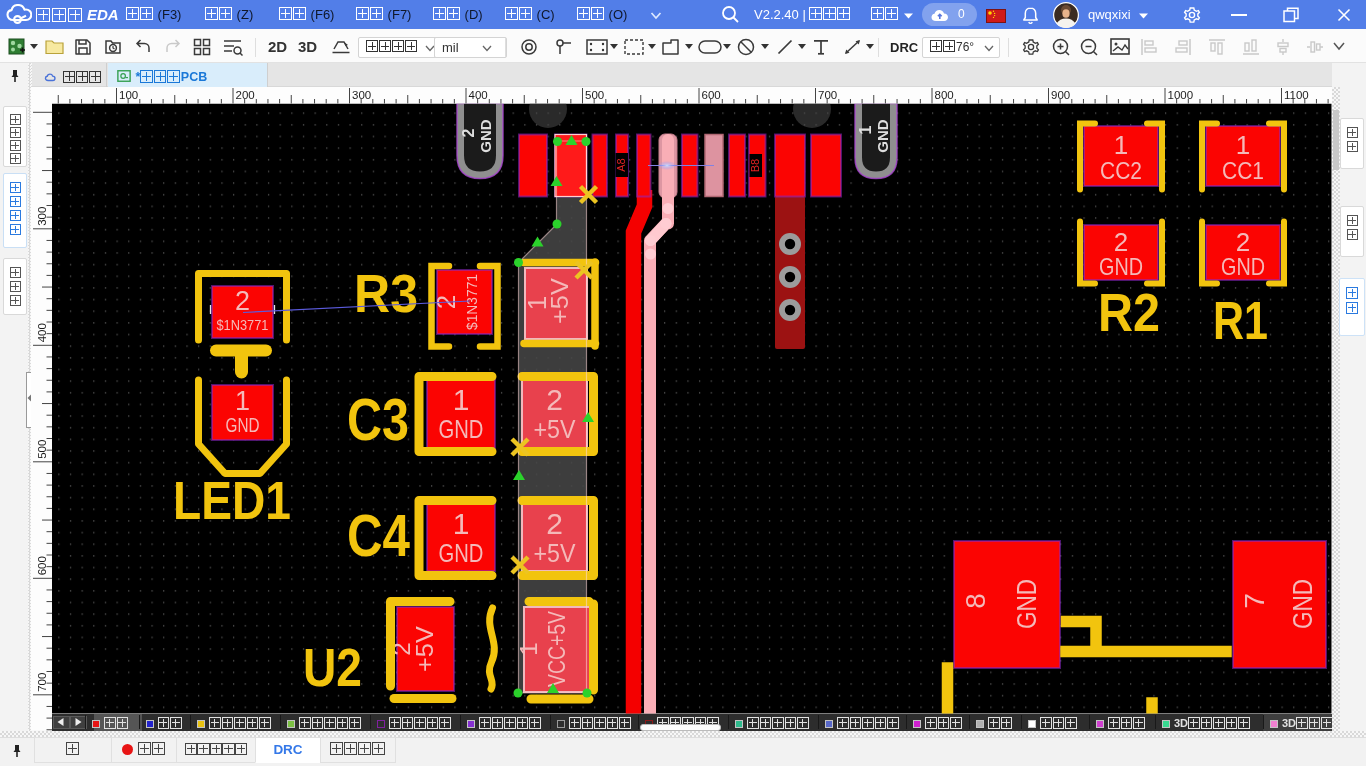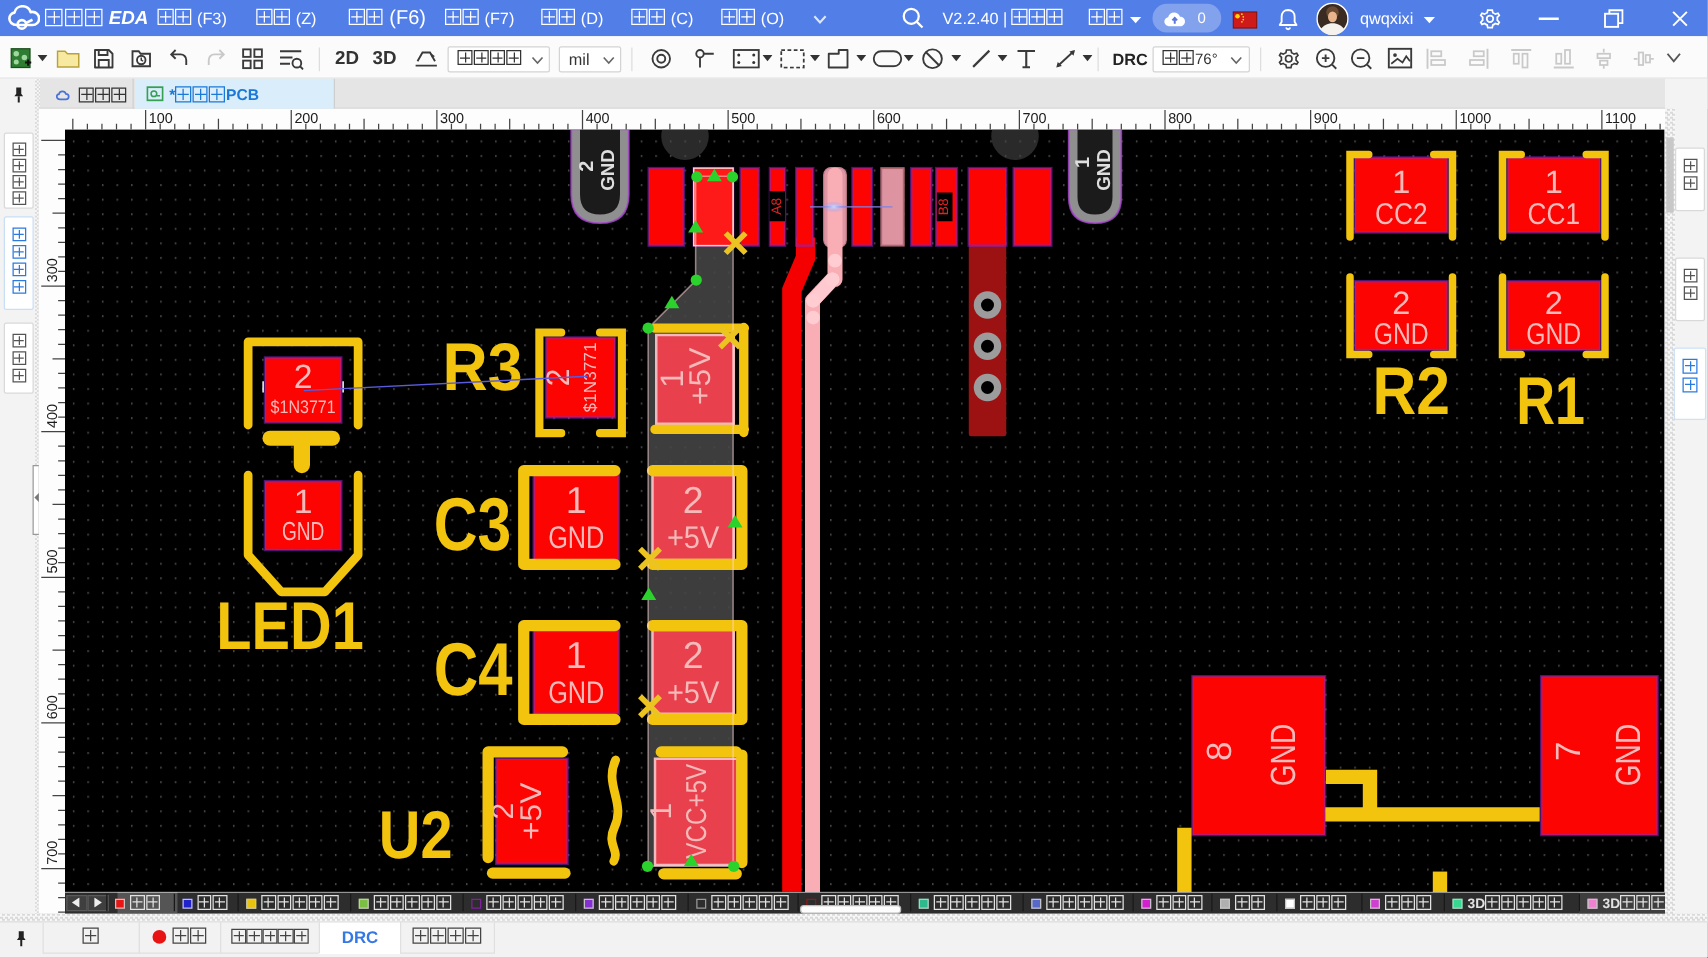--- a/index.html
+++ b/index.html
@@ -15,36 +15,36 @@
 .layerbar{left:51.5px;top:713px;width:1280px;height:18px;background:#2d2d2d;overflow:hidden}
 .hscroll{left:0;top:730.5px;width:1366px;height:7px;
  background:repeating-conic-gradient(#d9d9d9 0 25%,#f7f7f7 0 50%) 0 0/4px 4px}
 .vscroll{left:1332px;top:87px;width:8px;height:626px;
  background:repeating-conic-gradient(#d9d9d9 0 25%,#f7f7f7 0 50%) 0 0/4px 4px}
 .statusbar{left:0;top:737px;width:1366px;height:29px;background:#f2f2f2;border-top:1px solid #ddd}
 .stab{position:absolute;top:-1px;height:26px;border:1px solid #e0e0e0;background:#f2f2f2;
  font-size:13px;color:#444;text-align:center;line-height:24px}
 .vtab{position:absolute;width:24px;background:#fff;border:1px solid #d9d9d9;border-radius:2px;
  padding-top:5px;text-align:center}
-.menu{display:inline-block;font-size:13px;color:#ffffff;vertical-align:top;line-height:29px}
+.menu{display:inline-block;font-size:13px;color:#0f172a;vertical-align:top;line-height:29px}
 .ddl{position:absolute;top:8px;height:21px;border:1px solid #d4d4d4;border-radius:2px;background:#fff;
  font-size:12px;color:#333;line-height:19px;padding-left:7px}
 .chip{position:absolute;top:0;height:18px;line-height:18px;white-space:nowrap}
 .csq{display:inline-block;width:8px;height:8px;vertical-align:-1px;margin-right:4px;border:1px solid #c4c4c4}
 </style></head><body>
 <div class="abs titlebar">
 <svg class="abs" style="left:6px;top:4px" width="26" height="20" viewBox="1 1 26 20">
 <path d="M8.5 17 C4.5 17 2.5 14.5 2.5 11.8 C2.5 9.3 4.3 7.4 6.6 7.1 C7.2 4 9.9 2 13 2 C16 2 18.6 3.9 19.5 6.7 C19.9 6.6 20.4 6.5 20.9 6.5 C24 6.5 26.3 9 26.3 11.8 C26.3 14.7 24 17 21 17 Z" fill="none" stroke="#fff" stroke-width="2.1" stroke-linejoin="round"></path>
 <circle cx="12.5" cy="16.5" r="3.4" fill="none" stroke="#fff" stroke-width="2.1"></circle>
 <path d="M15.5 15.5 L21 12.8" stroke="#fff" stroke-width="2.1"></path>
     </svg>
 <div class="abs" style="left:36px;top:6px"><i class="z" style="width:14px;height:14px;margin-right:2px;color:#fff;"></i><i class="z" style="width:14px;height:14px;margin-right:2px;color:#fff;"></i><i class="z" style="width:14px;height:14px;margin-right:2px;color:#fff;"></i><b style="font-size:15px;font-style:italic;display:inline-block;margin-left:3px">EDA</b></div>
 <div class="abs menu" style="left:126px;top:0"><i class="z" style="width:13px;height:13px;margin-right:1px;color:#fff;"></i><i class="z" style="width:13px;height:13px;margin-right:1px;color:#fff;"></i><span style="font-size:13px"> (F3)</span></div>
 <div class="abs menu" style="left:205px;top:0"><i class="z" style="width:13px;height:13px;margin-right:1px;color:#fff;"></i><i class="z" style="width:13px;height:13px;margin-right:1px;color:#fff;"></i><span style="font-size:13px"> (Z)</span></div>
-<div class="abs menu" style="left:279px;top:0"><i class="z" style="width:13px;height:13px;margin-right:1px;color:#fff;"></i><i class="z" style="width:13px;height:13px;margin-right:1px;color:#fff;"></i><span style="font-size:16px"> (F6)</span></div>
+<div class="abs menu" style="left:279px;top:0"><i class="z" style="width:13px;height:13px;margin-right:1px;color:#fff;"></i><i class="z" style="width:13px;height:13px;margin-right:1px;color:#fff;"></i><span style="font-size:13px"> (F6)</span></div>
 <div class="abs menu" style="left:356px;top:0"><i class="z" style="width:13px;height:13px;margin-right:1px;color:#fff;"></i><i class="z" style="width:13px;height:13px;margin-right:1px;color:#fff;"></i><span style="font-size:13px"> (F7)</span></div>
 <div class="abs menu" style="left:433px;top:0"><i class="z" style="width:13px;height:13px;margin-right:1px;color:#fff;"></i><i class="z" style="width:13px;height:13px;margin-right:1px;color:#fff;"></i><span style="font-size:13px"> (D)</span></div>
 <div class="abs menu" style="left:505px;top:0"><i class="z" style="width:13px;height:13px;margin-right:1px;color:#fff;"></i><i class="z" style="width:13px;height:13px;margin-right:1px;color:#fff;"></i><span style="font-size:13px"> (C)</span></div>
 <div class="abs menu" style="left:577px;top:0"><i class="z" style="width:13px;height:13px;margin-right:1px;color:#fff;"></i><i class="z" style="width:13px;height:13px;margin-right:1px;color:#fff;"></i><span style="font-size:13px"> (O)</span></div>
 <svg class="abs" style="left:650px;top:11px" width="12" height="9">
       <path d="M1.5 2 L6 7 L10.5 2" fill="none" stroke="#dce8ff" stroke-width="1.7"></path>
     </svg>
 <svg class="abs" style="left:721px;top:5px" width="19" height="19">
       <circle cx="8" cy="8" r="6" fill="none" stroke="#fff" stroke-width="1.8"></circle>
       <path d="M12.5 12.5 L17 17" stroke="#fff" stroke-width="1.8"></path>
@@ -140,21 +140,21 @@
 <div class="abs" style="left:298px;top:9px;font-size:15px;color:#333;font-weight:bold">3D</div>
 <svg class="abs" style="left:331px;top:10px" width="20" height="16" viewBox="0 0 20 16">
       <path d="M3 10 L7 3 h6 l4 7" fill="none" stroke="#3a3a3a" stroke-width="1.5"></path>
       <path d="M1.5 13.5 h17" stroke="#3a3a3a" stroke-width="1.5"></path>
       <path d="M13 3 l4 3 -2.5 1" fill="#3a3a3a"></path>
     </svg>
 <div class="abs ddl" style="left:358px;width:82px"><i class="z" style="width:12px;height:12px;margin-right:1px;color:#333;"></i><i class="z" style="width:12px;height:12px;margin-right:1px;color:#333;"></i><i class="z" style="width:12px;height:12px;margin-right:1px;color:#333;"></i><i class="z" style="width:12px;height:12px;margin-right:1px;color:#333;"></i></div>
 <svg class="abs" style="left:425px;top:16px" width="10" height="7">
       <path d="M1 1 L5 5.5 L9 1" fill="none" stroke="#666" stroke-width="1.3"></path>
     </svg>
-<div class="abs ddl" style="left:447px;width:50px;font-size:13px">mil</div>
+<div class="abs ddl" style="left:434px;width:73px;font-size:13px">mil</div>
 <svg class="abs" style="left:482px;top:16px" width="10" height="7">
       <path d="M1 1 L5 5.5 L9 1" fill="none" stroke="#666" stroke-width="1.3"></path>
     </svg>
 <div class="abs" style="left:505px;top:9px;width:1px;height:19px;background:#dedede"></div>
 <svg class="abs" style="left:520px;top:9px" width="18" height="18" viewBox="0 0 18 18">
       <circle cx="9" cy="9" r="7" fill="none" stroke="#3a3a3a" stroke-width="1.5"></circle>
       <circle cx="9" cy="9" r="3.2" fill="none" stroke="#3a3a3a" stroke-width="1.5"></circle>
     </svg>
 <svg class="abs" style="left:554px;top:9px" width="19" height="18" viewBox="0 0 19 18">
       <circle cx="6" cy="5" r="3" fill="none" stroke="#3a3a3a" stroke-width="1.5"></circle>

